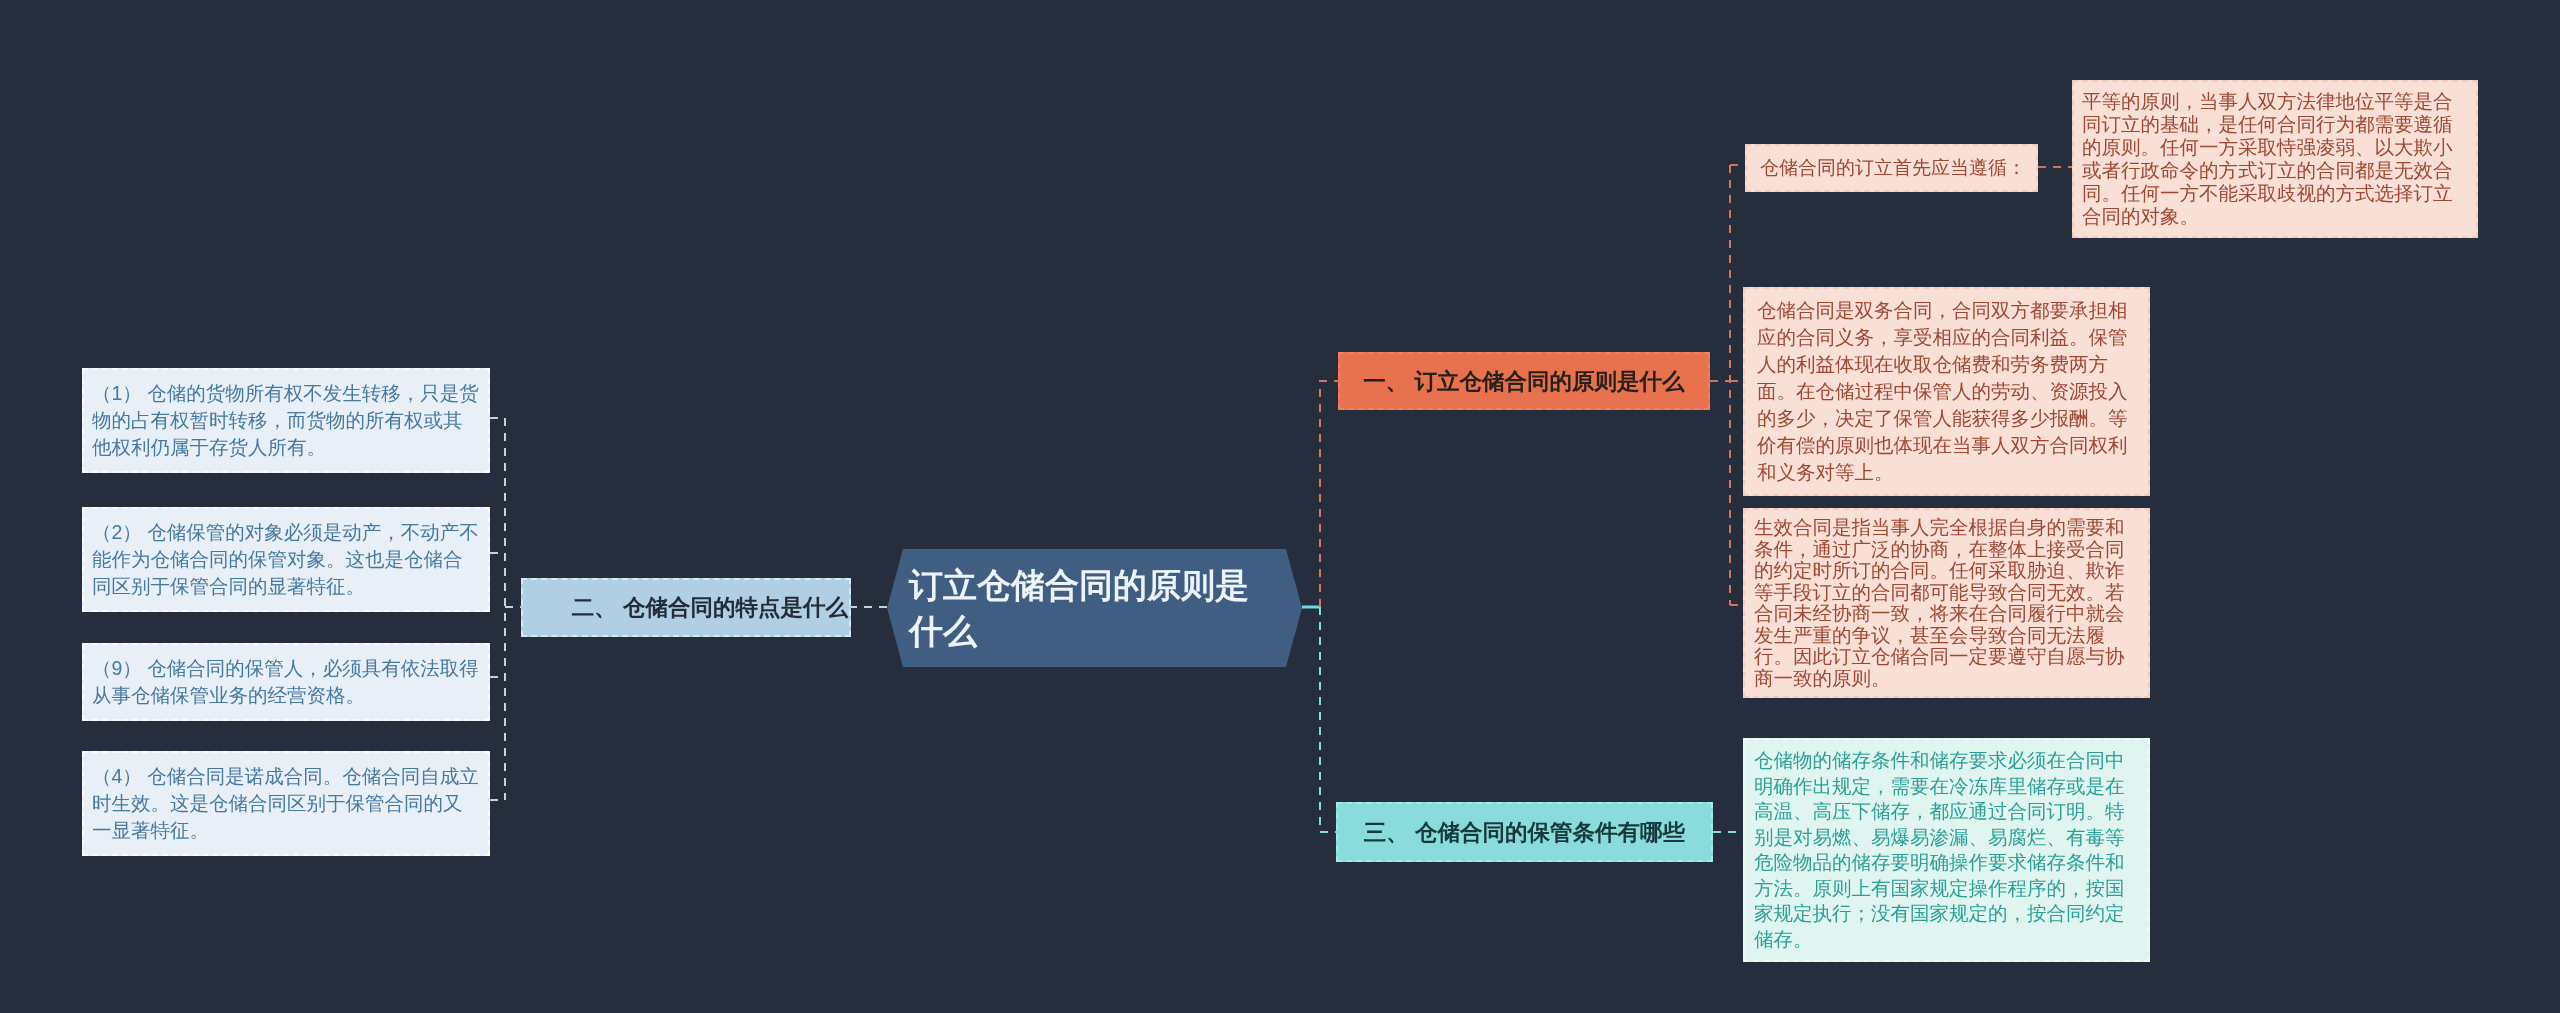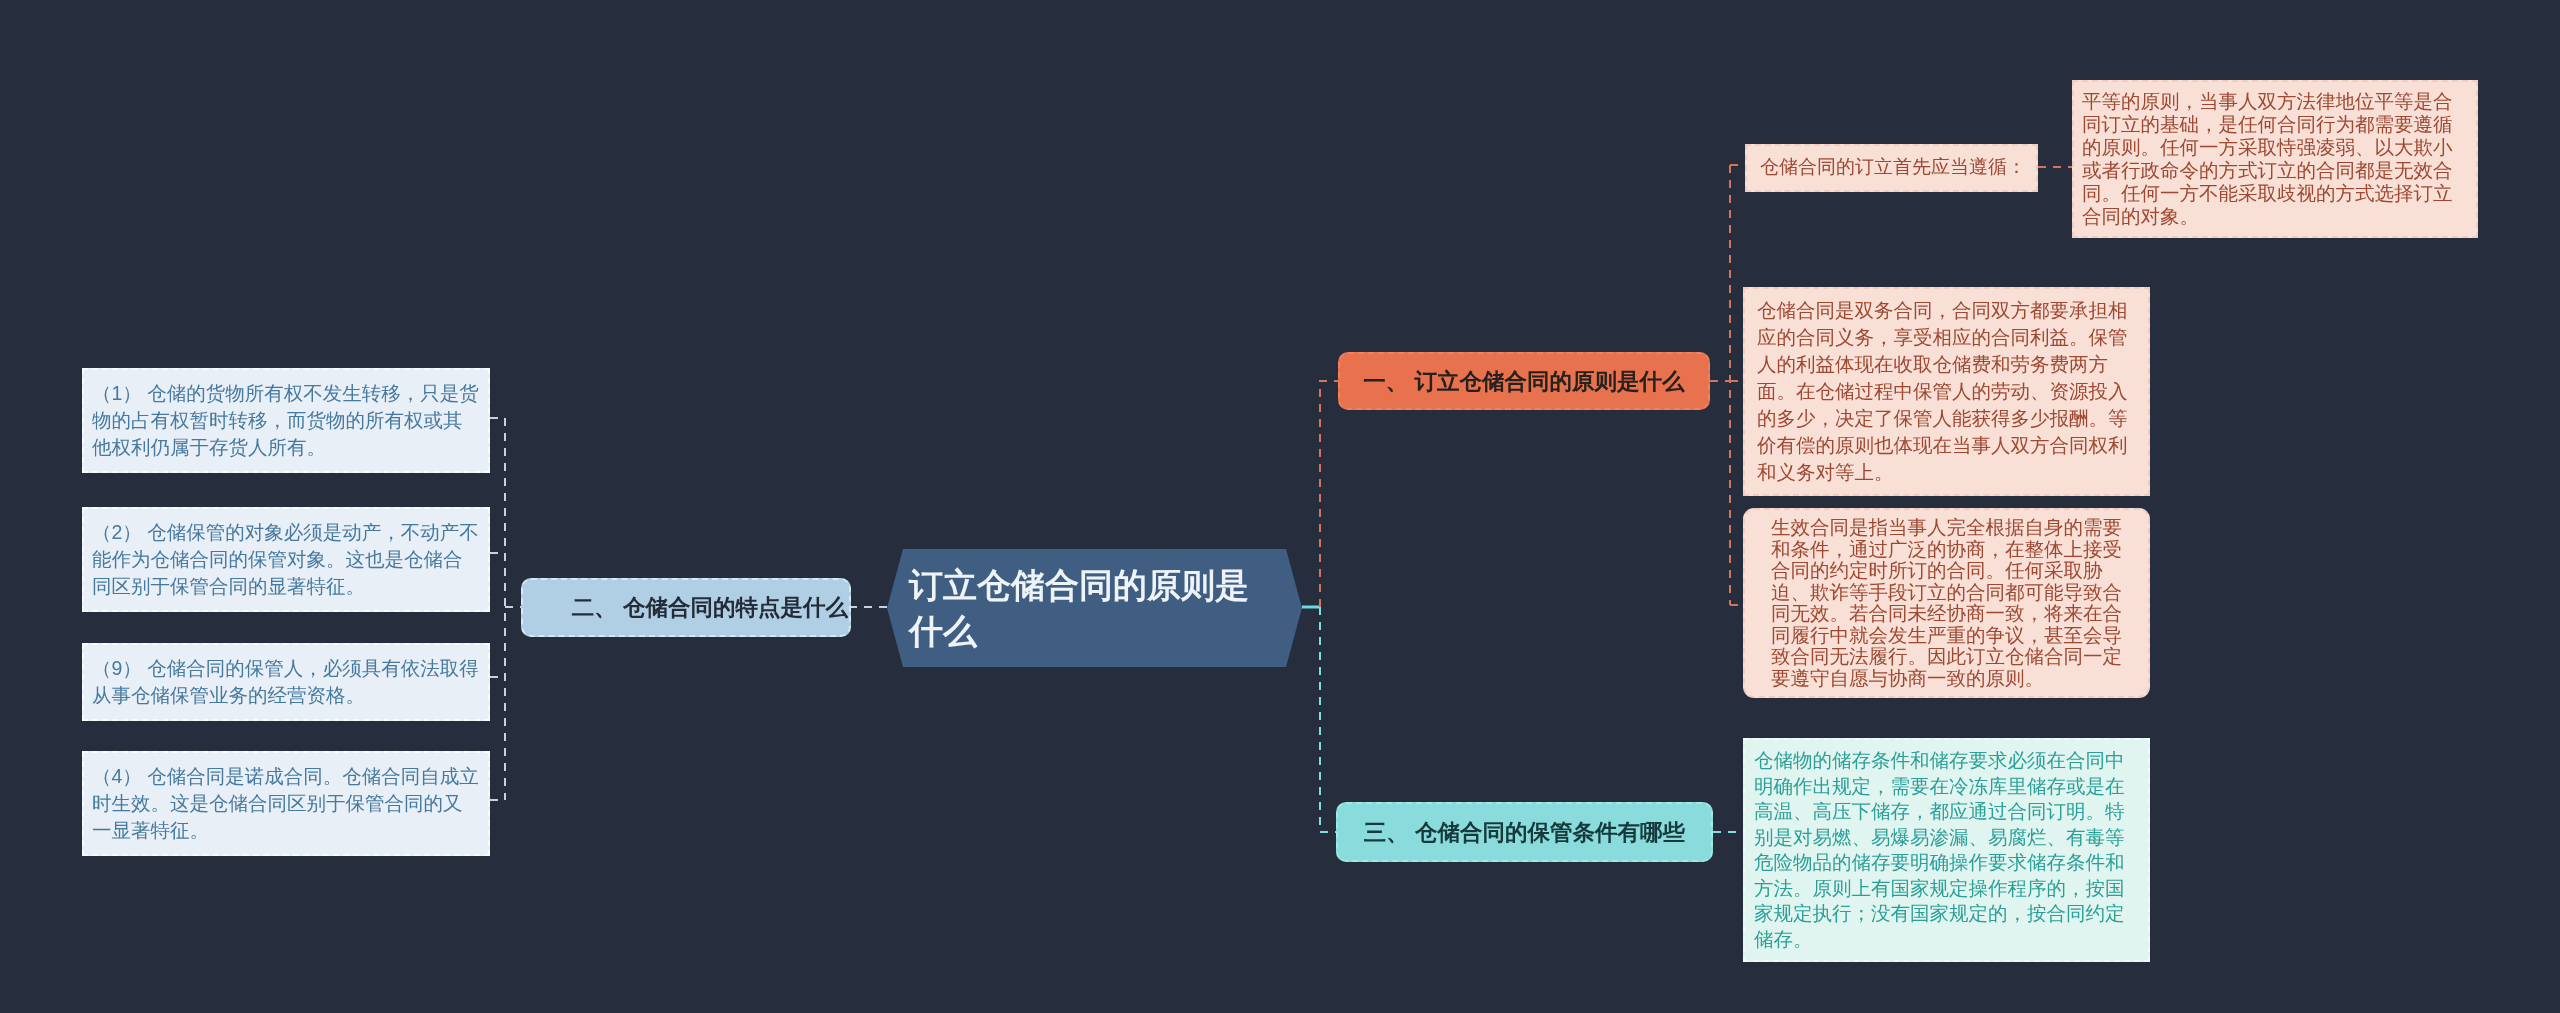--- a/index.html
+++ b/index.html
@@ -24,21 +24,21 @@
     color:#eef3f8;
     font-size:34px;line-height:46px;font-weight:bold;
     clip-path:polygon(16px 0,calc(100% - 16px) 0,100% 50%,calc(100% - 16px) 100%,16px 100%,0 50%);
     padding:0 22px;
   }
   
   .branch{
     display:flex;align-items:center;justify-content:center;
     white-space:nowrap;
     font-size:22.5px;font-weight:bold;
-    border-radius:10px;
+    border-radius:0;
   }
   .branch.left-b{background:#b0cfe4;border:2px dashed #d9e9f4;color:#232c38;padding-left:48px;}
   .branch.orange-b{background:#e8714e;border:2px dashed #ef8261;color:#27211e;}
   .branch.teal-b{background:#8adcdc;border:2px dashed #a5e8e6;color:#16393c;}
   
   .detail{
     font-size:19.5px;
   }
   .detail.blue{
     background:#e9eff6;border:2px dashed #f8fbfd;color:#45799f;
@@ -49,21 +49,21 @@
   }
   .detail.cyan{
     background:#e0f5f0;border:2px dashed #eefaf6;color:#2b9f97;
     line-height:25.5px;padding:8px 9px;
   }
   .pink.label-n{
     font-size:19px;line-height:26px;padding:9px 13px;white-space:nowrap;
   }
   .pink.b-a{line-height:23px;padding:8px 8px;}
   .pink.b-b{line-height:27px;padding:8px 12px;}
-  .pink.b-c{line-height:21.5px;padding:7px 26px;border-radius:11px;}
+  .pink.b-c{line-height:21.5px;padding:7px 9px;}
 </style>
 </head>
 <body>
 
 <div class="canvas">
 
   <svg class="connectors" width="2560" height="1013" viewBox="0 0 2560 1013">
 
     <g stroke="#c6d2de" stroke-width="2" stroke-dasharray="8 7" fill="none">
       <path d="M505 418 V800"></path>
@@ -97,21 +97,21 @@
 
   <div class="node branch left-b" style="left:521px;top:578px;width:330px;height:59px;">二、 仓储合同的特点是什么</div>
 
   <div class="node detail blue" style="left:82px;top:368px;width:408px;">（1） 仓储的货物所有权不发生转移，只是货物的占有权暂时转移，而货物的所有权或其他权利仍属于存货人所有。</div>
   <div class="node detail blue" style="left:82px;top:507px;width:408px;">（2） 仓储保管的对象必须是动产，不动产不能作为仓储合同的保管对象。这也是仓储合同区别于保管合同的显著特征。</div>
   <div class="node detail blue" style="left:82px;top:643px;width:408px;">（9） 仓储合同的保管人，必须具有依法取得从事仓储保管业务的经营资格。</div>
   <div class="node detail blue" style="left:82px;top:751px;width:408px;">（4） 仓储合同是诺成合同。仓储合同自成立时生效。这是仓储合同区别于保管合同的又一显著特征。</div>
 
   <div class="node branch orange-b" style="left:1338px;top:352px;width:372px;height:58px;">一、 订立仓储合同的原则是什么</div>
 
-  <div class="node detail pink label-n" style="left:1745px;top:144px;width:293px;font-family:Liberation Mono, monospace;">仓储合同的订立首先应当遵循：</div>
+  <div class="node detail pink label-n" style="left:1745px;top:144px;width:293px;">仓储合同的订立首先应当遵循：</div>
 
   <div class="node detail pink b-a" style="left:2072px;top:80px;width:406px;">平等的原则，当事人双方法律地位平等是合同订立的基础，是任何合同行为都需要遵循的原则。任何一方采取恃强凌弱、以大欺小或者行政命令的方式订立的合同都是无效合同。任何一方不能采取歧视的方式选择订立合同的对象。</div>
   <div class="node detail pink b-b" style="left:1743px;top:287px;width:407px;">仓储合同是双务合同，合同双方都要承担相应的合同义务，享受相应的合同利益。保管人的利益体现在收取仓储费和劳务费两方面。在仓储过程中保管人的劳动、资源投入的多少，决定了保管人能获得多少报酬。等价有偿的原则也体现在当事人双方合同权利和义务对等上。</div>
   <div class="node detail pink b-c" style="left:1743px;top:508px;width:407px;">生效合同是指当事人完全根据自身的需要和条件，通过广泛的协商，在整体上接受合同的约定时所订的合同。任何采取胁迫、欺诈等手段订立的合同都可能导致合同无效。若合同未经协商一致，将来在合同履行中就会发生严重的争议，甚至会导致合同无法履行。因此订立仓储合同一定要遵守自愿与协商一致的原则。</div>
 
   <div class="node branch teal-b" style="left:1336px;top:802px;width:377px;height:60px;">三、 仓储合同的保管条件有哪些</div>
 
   <div class="node detail cyan" style="left:1743px;top:738px;width:407px;">仓储物的储存条件和储存要求必须在合同中明确作出规定，需要在冷冻库里储存或是在高温、高压下储存，都应通过合同订明。特别是对易燃、易爆易渗漏、易腐烂、有毒等危险物品的储存要明确操作要求储存条件和方法。原则上有国家规定操作程序的，按国家规定执行；没有国家规定的，按合同约定储存。</div>
 
 </div>

